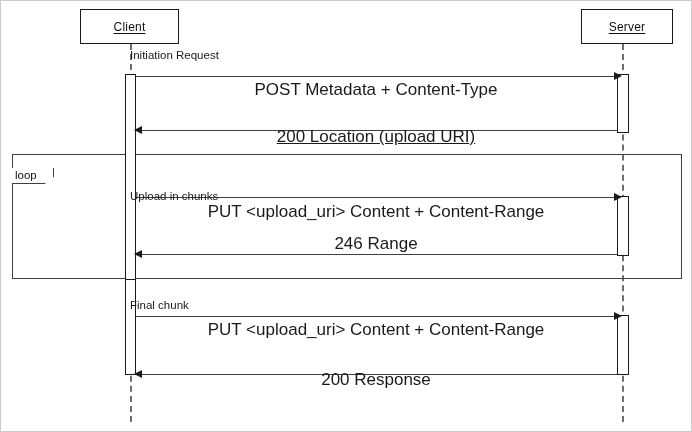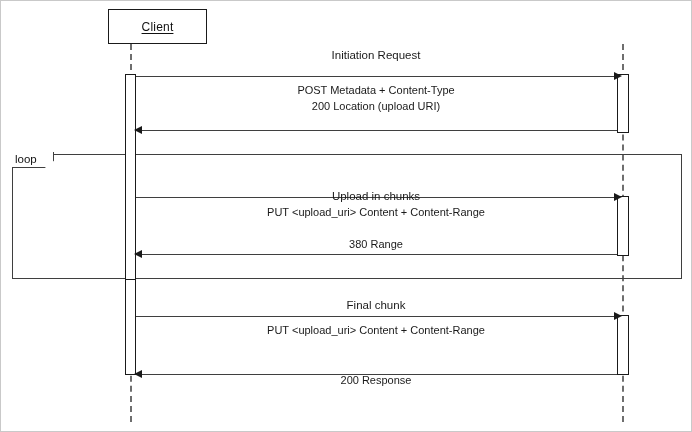--- a/index.html
+++ b/index.html
@@ -67,32 +67,32 @@
     border-left: 8px solid #1a1a1a;
   }
   .arrowhead.left {
     border-top: 4px solid transparent;
     border-bottom: 4px solid transparent;
     border-right: 8px solid #1a1a1a;
   }
   
   .msg-label {
     position: absolute;
-    font-size: 11px;
+    font-size: 17px;
     color: #1a1a1a;
     text-align: center;
     white-space: nowrap;
     z-index: 8;
     line-height: 14px;
   }
   .note-label {
     position: absolute;
     font-size: 11.5px;
     color: #1a1a1a;
-    text-align: center;
+    text-align: left;
     white-space: nowrap;
     z-index: 8;
     line-height: 14px;
   }
   
   .fragment {
     position: absolute;
     box-sizing: border-box;
     border: 1px solid #3f3f3f;
     background: transparent;
@@ -112,53 +112,56 @@
     z-index: 9;
     
     clip-path: polygon(0 0, 100% 0, 100% 55%, 78% 100%, 0 100%);
   }
 </style>
 </head>
 <body>
 
 <div id="canvas">
 
-  <div class="participant" style="left:79px; top:8px; width:99px; height:35px;margin-left:28px;">
+  <div class="participant" style="left:79px; top:8px; width:99px; height:35px;">
     <span class="pname">Client</span>
   </div>
 
+  <div class="participant" style="left:580px; top:8px; width:92px; height:35px;">
+    <span class="pname">Server</span>
+  </div>
 
   <div class="lifeline" style="left:129px; top:43px; height:378px;"></div>
   <div class="lifeline" style="left:621px; top:43px; height:378px;"></div>
 
   <div class="fragment" style="left:11px; top:153px; width:670px; height:125px;"></div>
-  <div class="fragment-tag" style="left:11px; top:151px; width:42px;">loop</div>
+  <div class="fragment-tag" style="left:11px; top:167px; width:42px;">loop</div>
 
   <div class="note-label" style="left:129px; top:47px; width:492px;">Initiation Request</div>
 
   <div class="msgbox" style="left:129px; top:75px; width:492px; height:55px;"></div>
 
   <div class="msg-label" style="left:129px; top:82px; width:492px;">POST Metadata + Content-Type</div>
 
-  <div class="msg-label" style="left:129px; top:98px; width:492px;">200 Location (upload URI)</div>
+  <div class="msg-label" style="left:129px; top:129px; width:492px;text-decoration:underline;">200 Location (upload URI)</div>
 
   <div class="arrowhead right" style="left:613px; top:71px;"></div>
 
   <div class="arrowhead left" style="left:133px; top:125px;"></div>
 
   <div class="activation" style="left:124px; top:73px; width:11px; height:230px;"></div>
   <div class="activation" style="left:616px; top:73px; width:12px; height:59px;"></div>
 
   <div class="note-label" style="left:129px; top:188px; width:492px;">Upload in chunks</div>
 
   <div class="msgbox" style="left:129px; top:196px; width:492px; height:58px;"></div>
 
   <div class="msg-label" style="left:129px; top:204px; width:492px;">PUT &lt;upload_uri&gt; Content + Content-Range</div>
 
-  <div class="msg-label" style="left:129px; top:236px; width:492px;">380 Range</div>
+  <div class="msg-label" style="left:129px; top:236px; width:492px;">246 Range</div>
 
   <div class="arrowhead right" style="left:613px; top:192px;"></div>
   <div class="arrowhead left" style="left:133px; top:249px;"></div>
 
   <div class="activation" style="left:616px; top:195px; width:12px; height:60px;"></div>
 
   <div class="note-label" style="left:129px; top:297px; width:492px;">Final chunk</div>
 
   <div class="msgbox" style="left:129px; top:315px; width:492px; height:59px;"></div>
 

